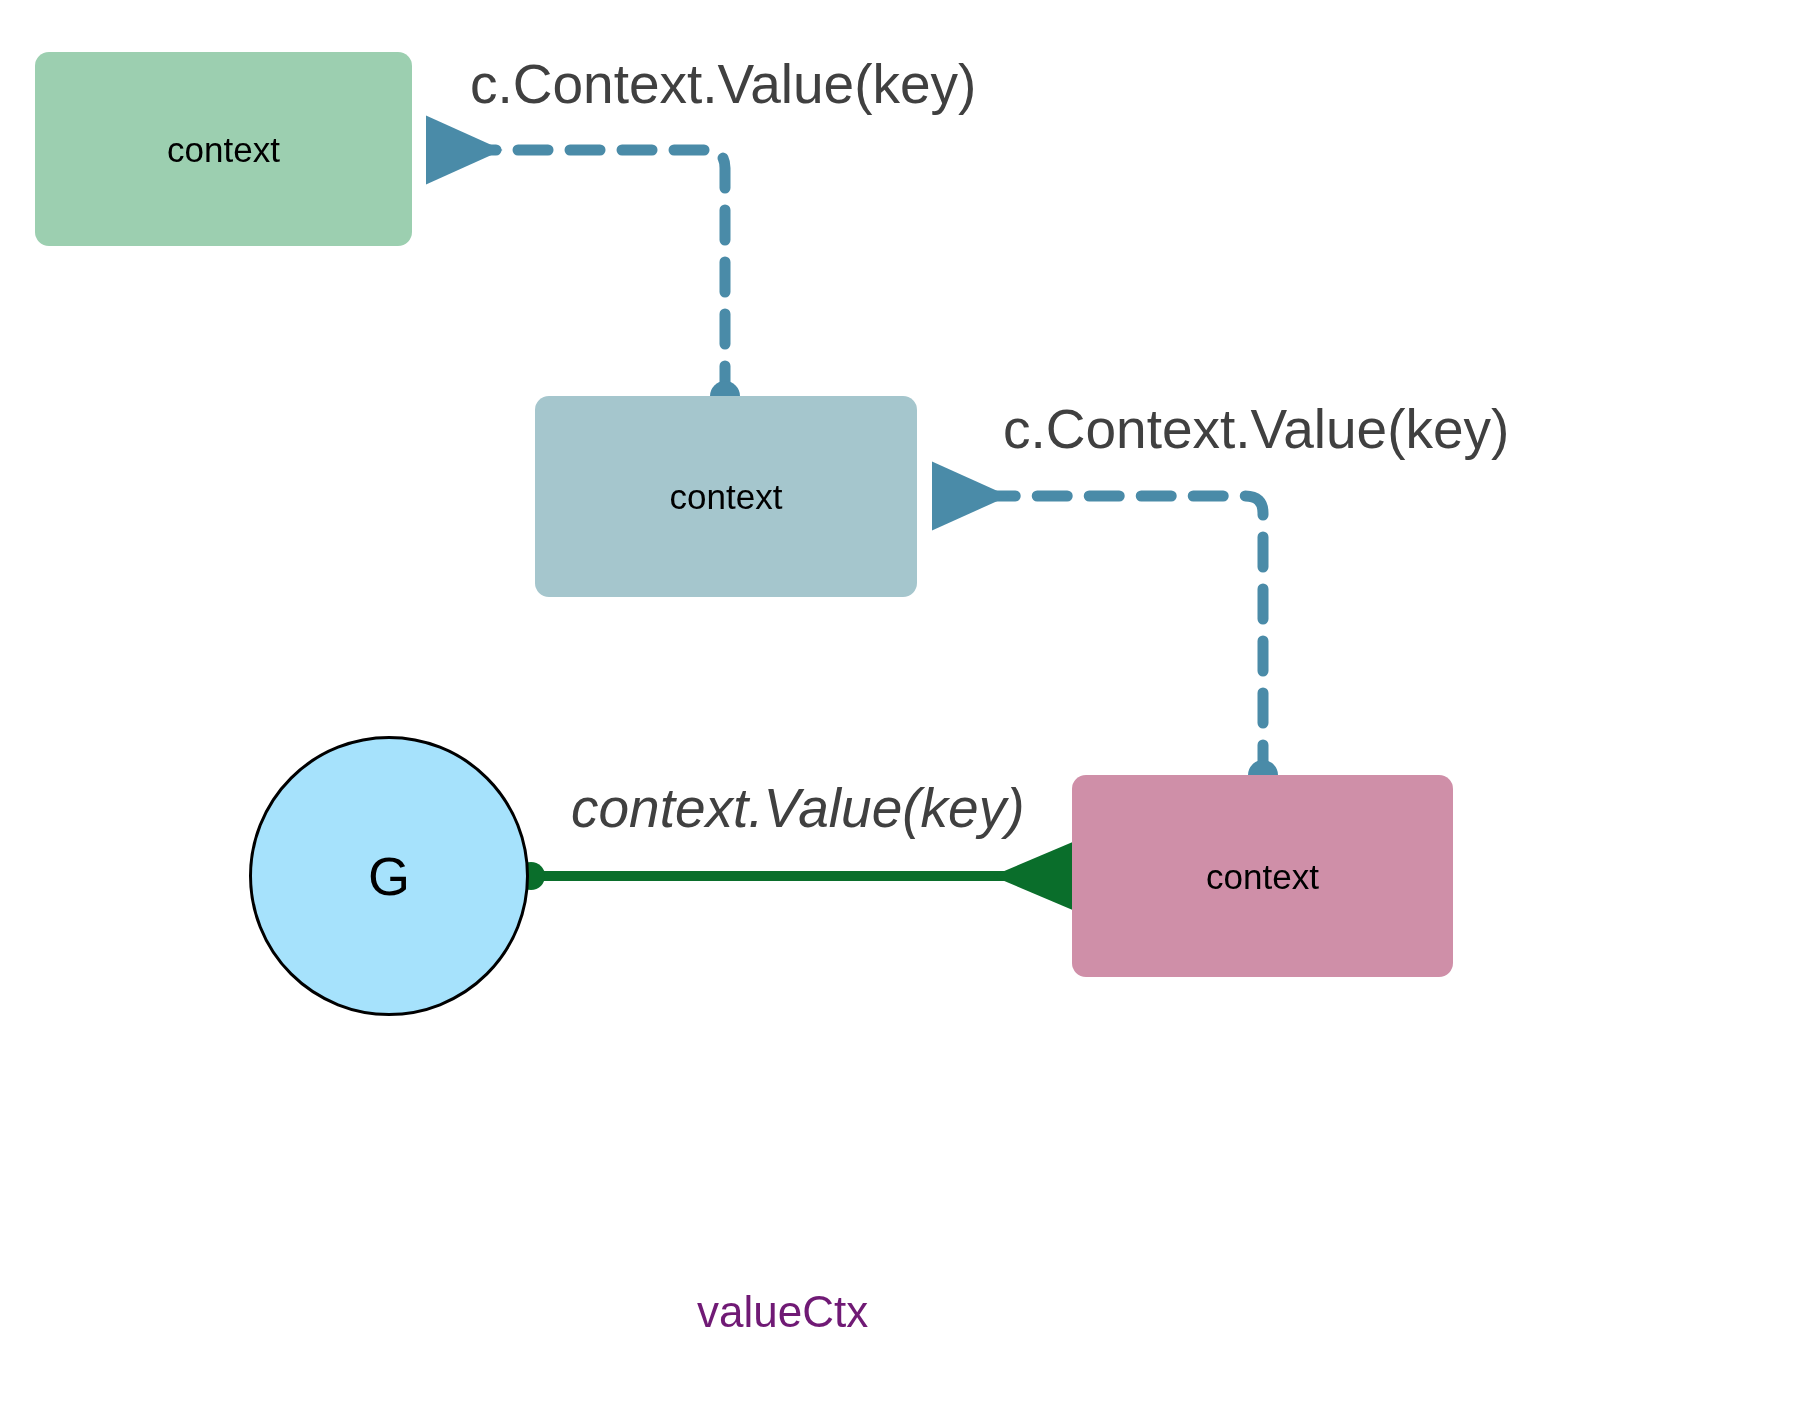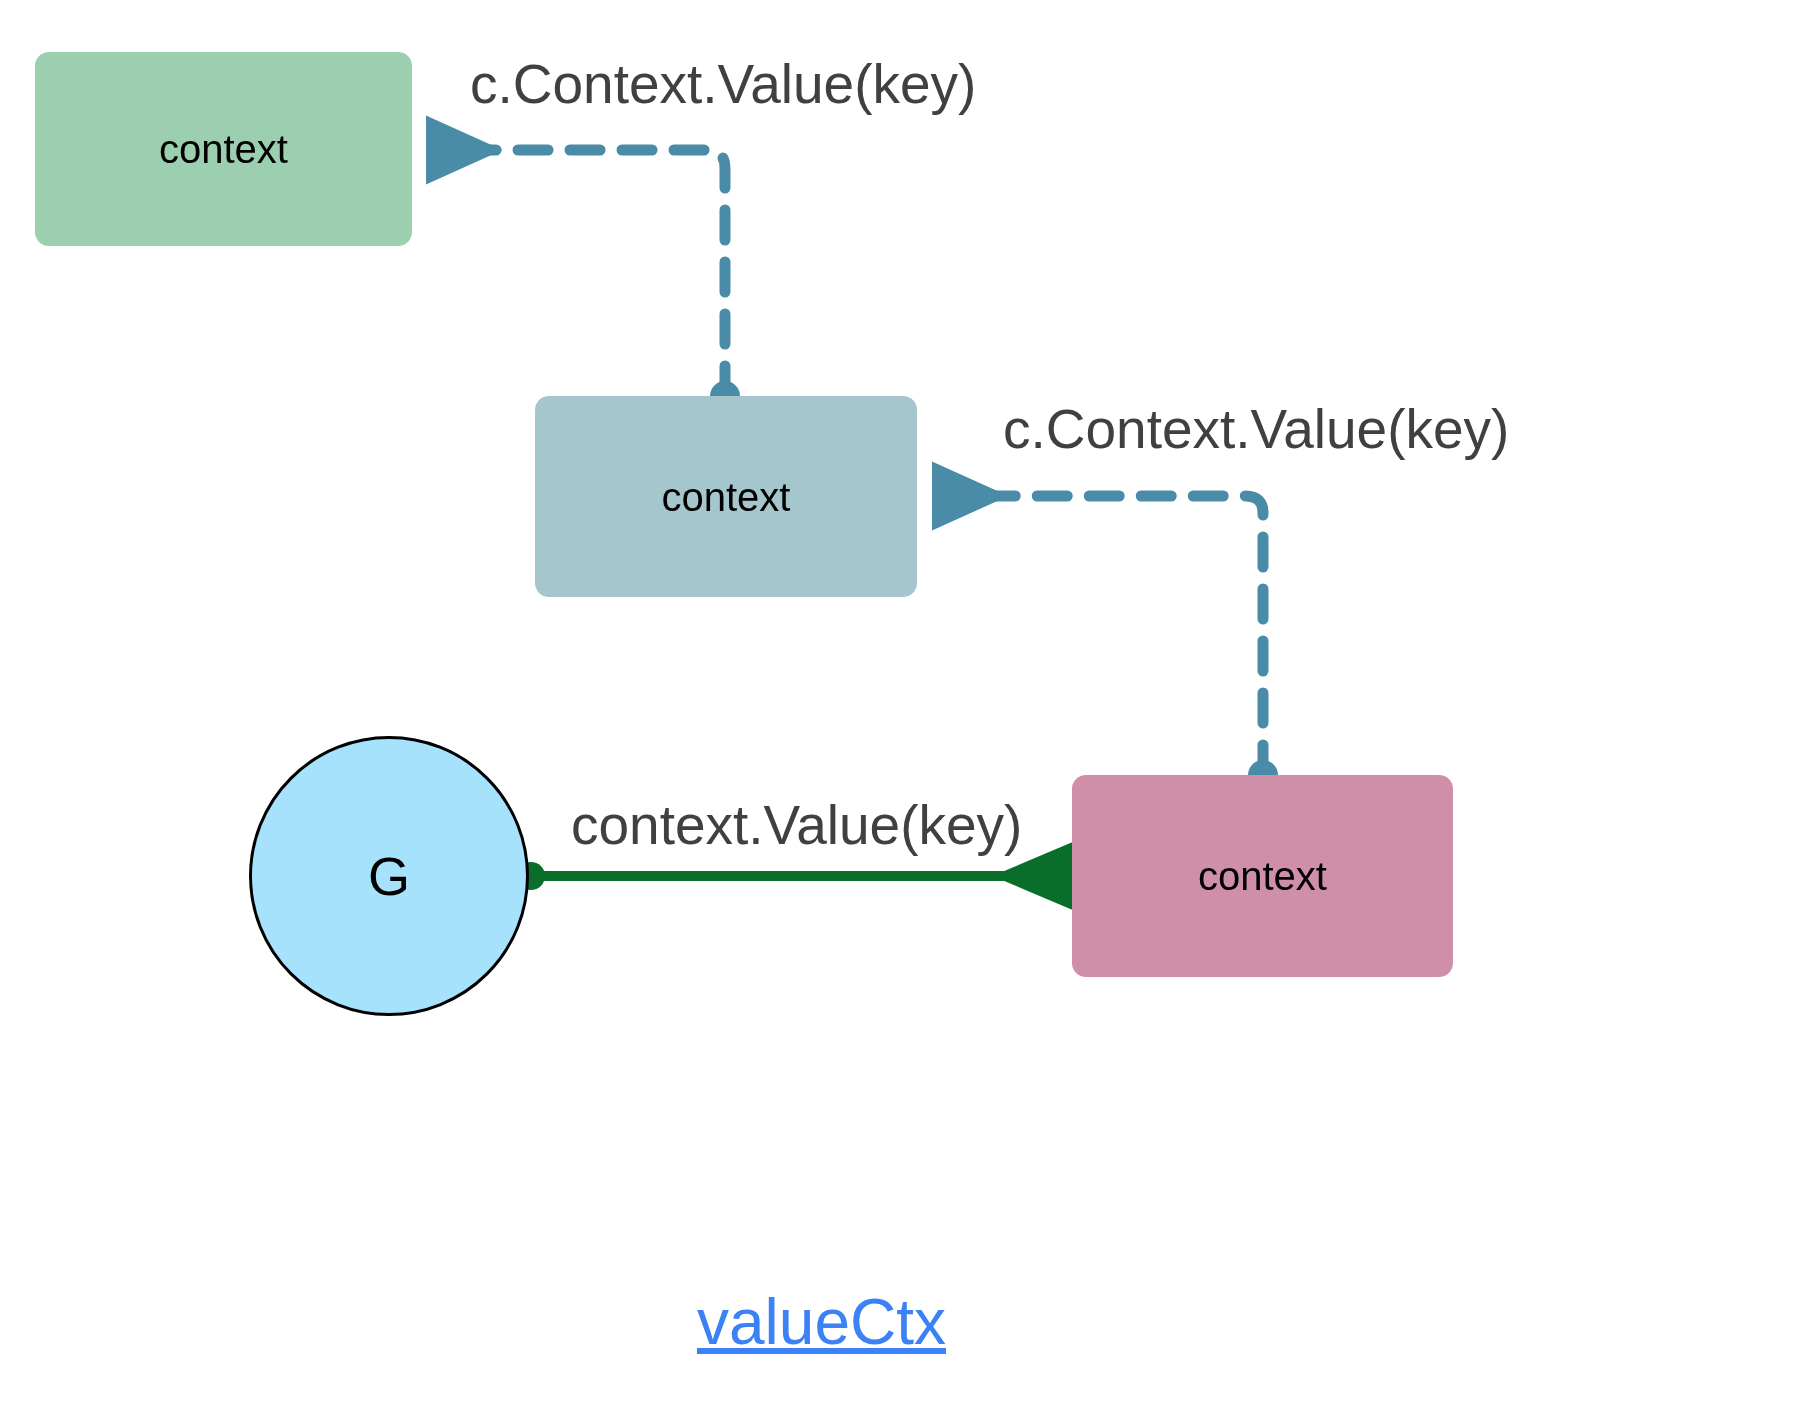--- a/index.html
+++ b/index.html
@@ -27,21 +27,21 @@
   }
   .node-box {
     position: absolute;
     border-radius: 14px;
     display: flex;
     align-items: center;
     justify-content: center;
     box-sizing: border-box;
   }
   .node-label {
-    font-size: 40px;
+    font-size: 35px;
     color: #000000;
     letter-spacing: 0px;
     line-height: 1;
     white-space: nowrap;
   }
   .circle-node {
     position: absolute;
     border-radius: 50%;
     display: flex;
     align-items: center;
@@ -55,25 +55,24 @@
   }
   .edge-label {
     position: absolute;
     font-size: 55px;
     color: #404040;
     white-space: nowrap;
     line-height: 1;
   }
   .caption {
     position: absolute;
-    font-size: 64px;
-    color: #3b82f6;
+    font-size: 44px;
+    color: #701a75;
     white-space: nowrap;
     line-height: 1;
-    text-decoration: underline;
   }
 </style>
 </head>
 <body>
 
 <div id="stage">
 
   <svg class="layer" viewBox="0 0 1818 1416">
     <defs>
       <marker id="arrow-dashed" viewBox="0 0 12 12" refX="11" refY="6" markerWidth="7" markerHeight="7" orient="auto-start-reverse">
@@ -113,17 +112,17 @@
   </div>
 
   <div class="circle-node" style="left:249px; top:736px; width:280px; height:280px; background:#a6e2fc; border:3px solid #000000;">
     <span class="circle-label">G</span>
   </div>
 
   <div class="edge-label" style="left:470px; top:57px;">c.Context.Value(key)</div>
 
   <div class="edge-label" style="left:1003px; top:402px;">c.Context.Value(key)</div>
 
-  <div class="edge-label" style="left:571px; top:798px;">context.Value(key)</div>
+  <div class="edge-label" style="left:571px; top:781px;font-style:italic;">context.Value(key)</div>
 
   <div class="caption" style="left:697px; top:1290px;">valueCtx</div>
 
 </div>
 
 </body></html>

